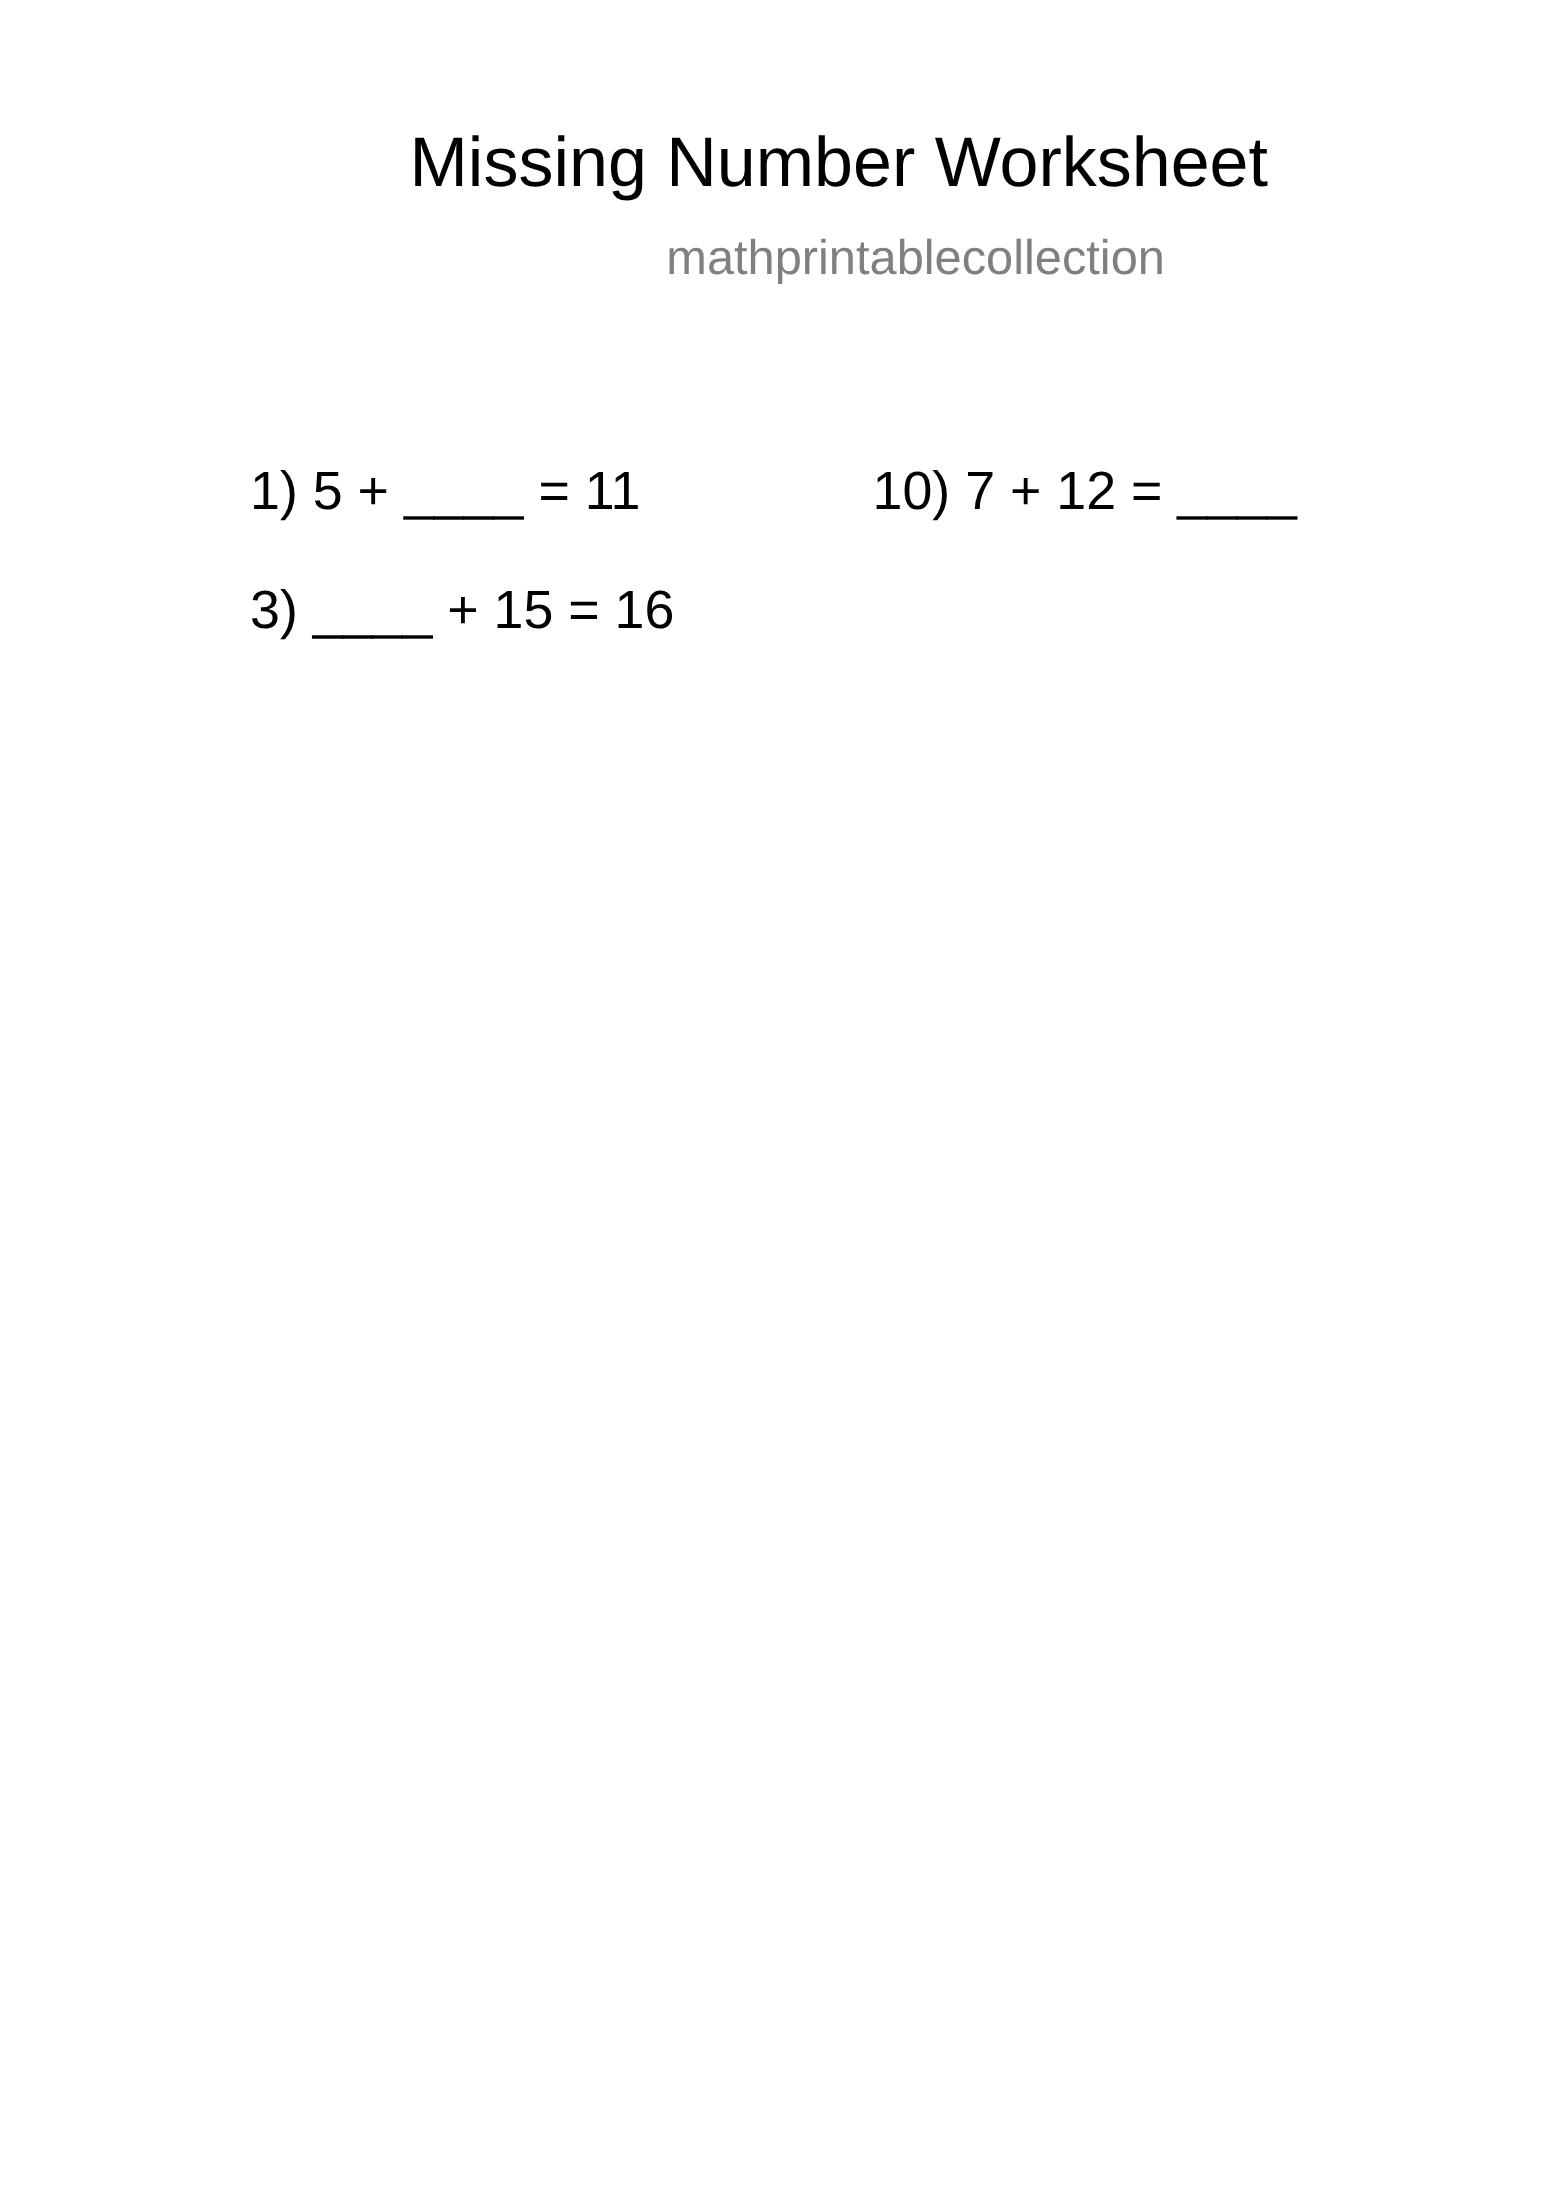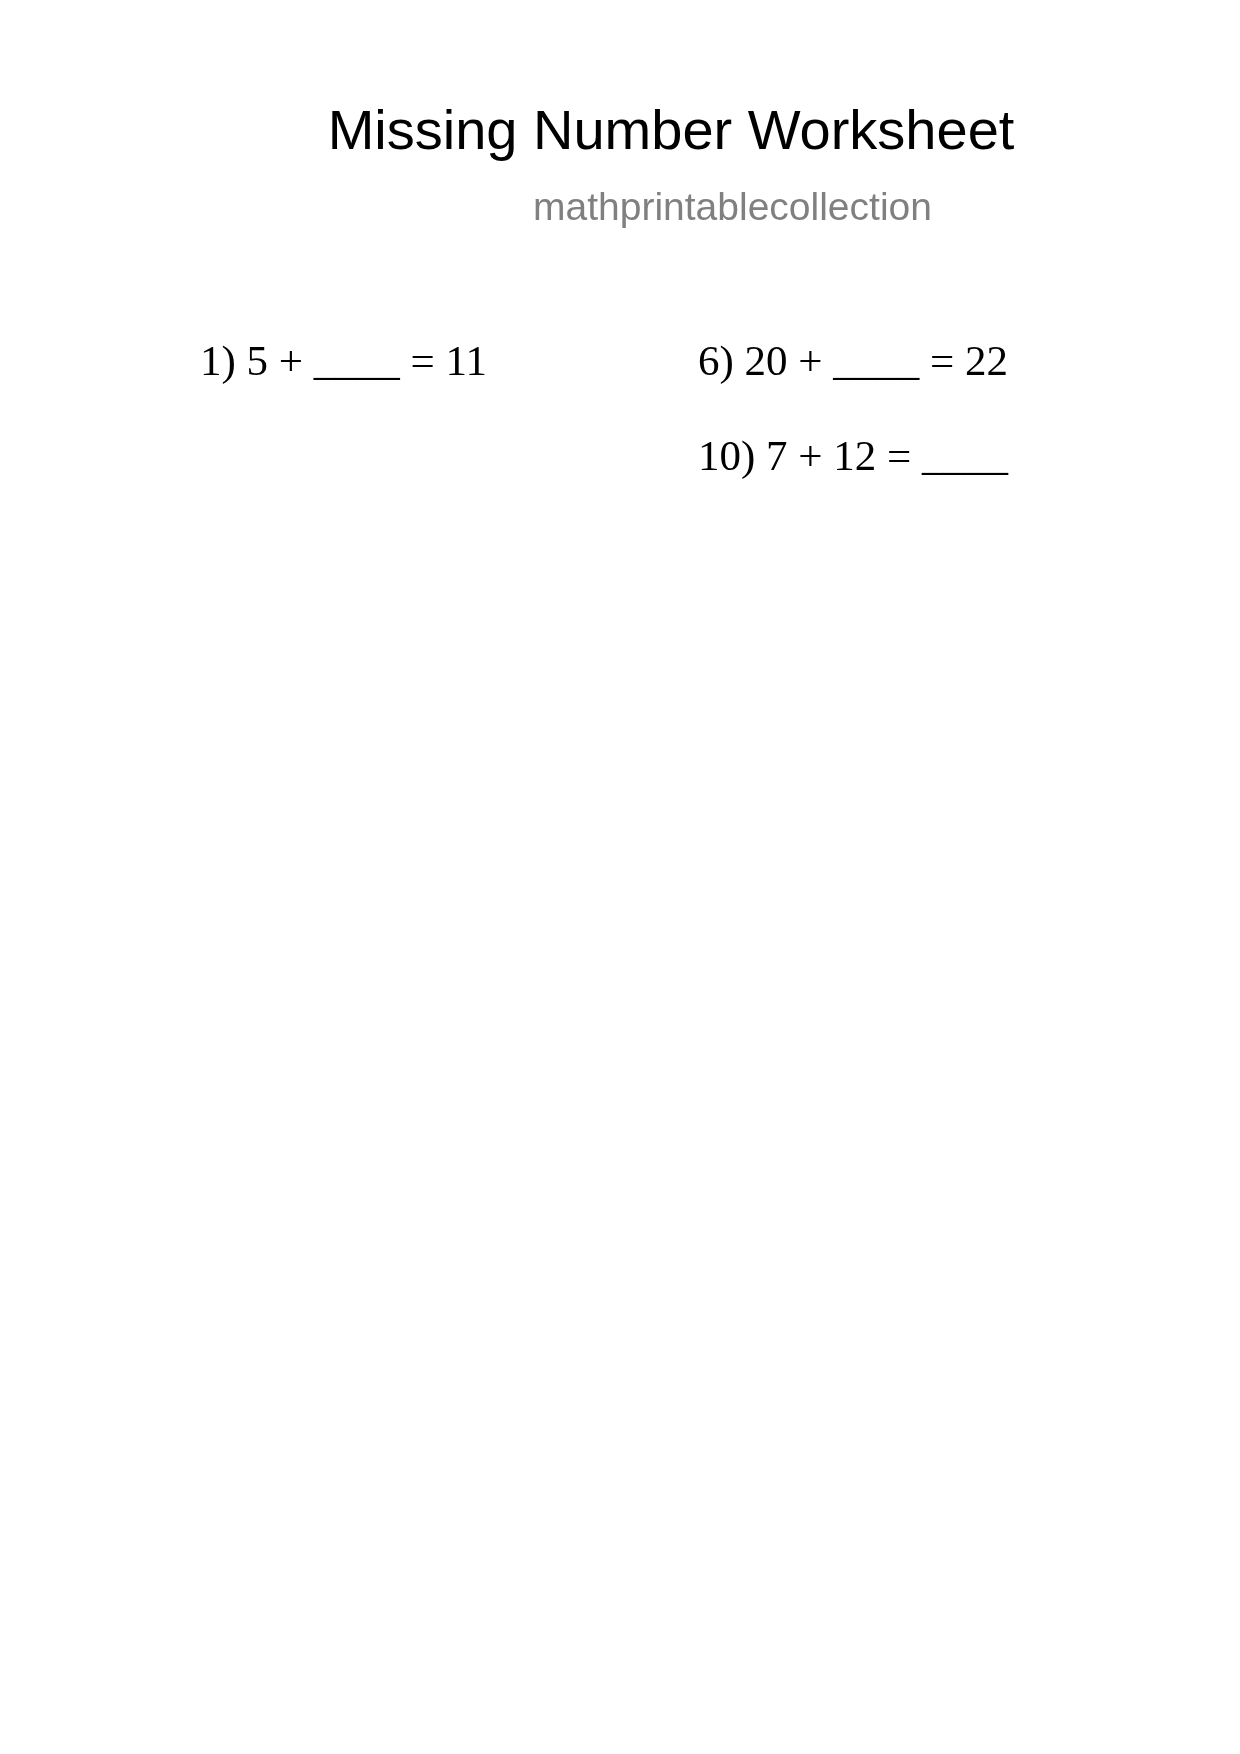--- a/index.html
+++ b/index.html
@@ -2,40 +2,40 @@
 <html><head>
 <meta charset="utf-8">
 <style>
   html, body { margin: 0; padding: 0; background: #ffffff; }
   body { width: 1240px; height: 1754px; position: relative; overflow: hidden;
          font-family: "Liberation Sans", sans-serif; color: #000; }
   .title { position: absolute; left: 0; width: 1342px; top: 98px; text-align: center;
            font-size: 56px; line-height: 64px; white-space: nowrap; }
   .subtitle { position: absolute; left: 0; width: 1465px; top: 184px; text-align: center;
               font-size: 39px; line-height: 46px; color: #808080; white-space: nowrap; }
-  .col { position: absolute; top: 336px; font-family: Liberation Serif, serif; }
+  .col { position: absolute; top: 368px; }
   .col.left { left: 200px; }
   .col.right { left: 698px; }
   .problem { height: 95px; font-size: 43px; line-height: 50px; white-space: nowrap; }
 </style>
 </head>
 <body>
 
 <div class="title">Missing Number Worksheet</div>
 <div class="subtitle">mathprintablecollection</div>
 
 <div class="col left">
   <div class="problem">
     <span>1)</span>
     <span>5 + ____ = 11</span>
   </div>
+  <div class="problem">
+    <span>3)</span>
+    <span>____ + 15 = 16</span>
+  </div>
 </div>
 
 <div class="col right">
-  <div class="problem">
-    <span>6)</span>
-    <span>20 + ____ = 22</span>
-  </div>
   <div class="problem">
     <span>10)</span>
     <span>7 + 12 = ____</span>
   </div>
 </div>
 
 </body></html>

